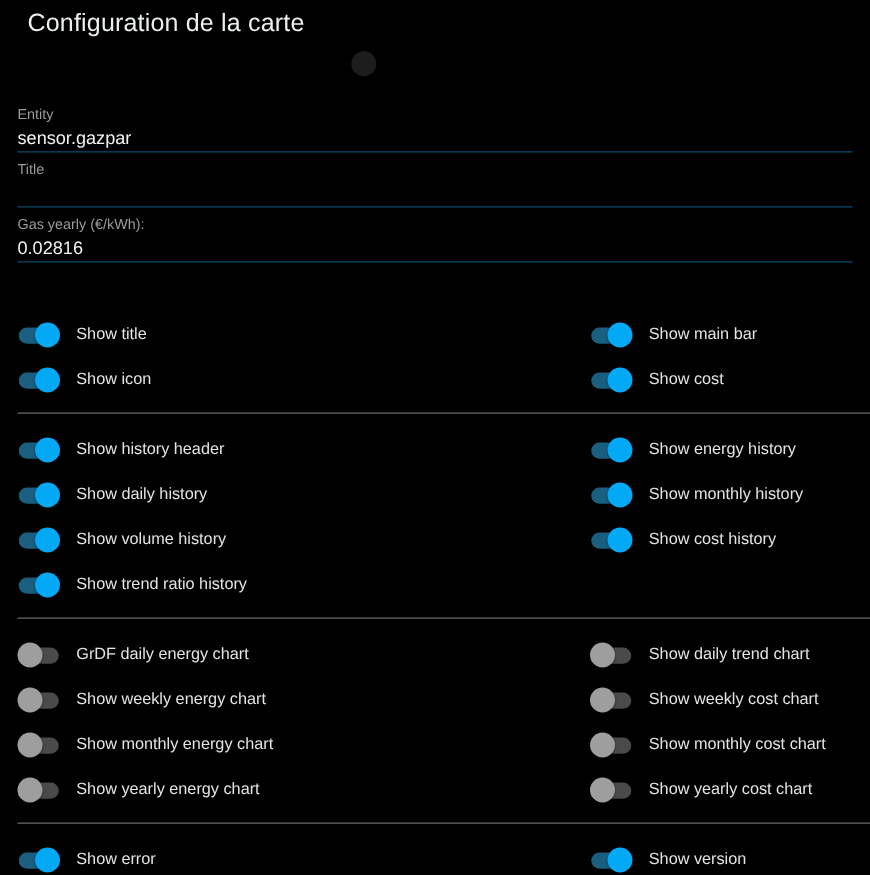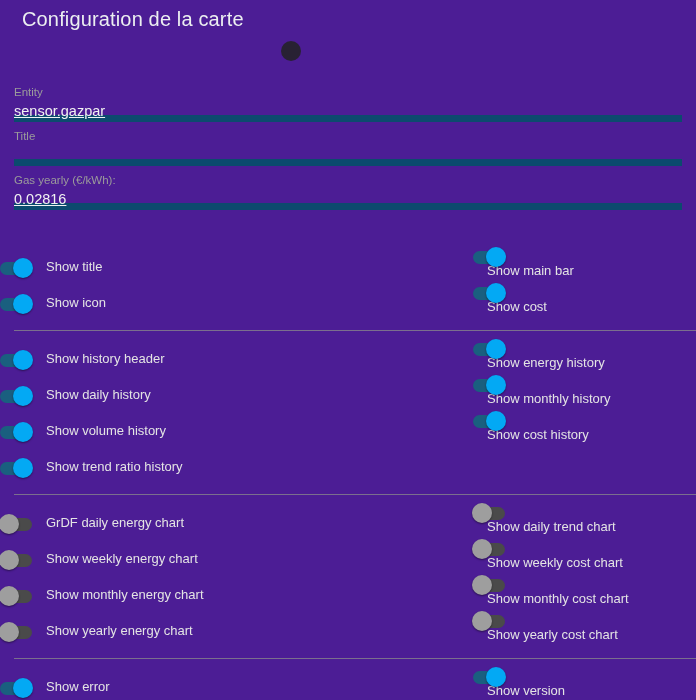--- a/index.html
+++ b/index.html
@@ -14,21 +14,21 @@
   body {
     font-family: "Liberation Sans", "DejaVu Sans", sans-serif;
     color: #e8e8e8;
     -webkit-font-smoothing: antialiased;
   }
 
   .card-config {
     position: relative;
     width: 696px;
     height: 700px;
-    background: #4c1d95;
+    background: #000000;
   }
 
   
   .config-header {
     position: absolute;
     left: 0; top: 0;
     width: 696px;
     height: 78px;
   }
 
@@ -60,37 +60,36 @@
     left: 0;
     top: 78px;
     width: 696px;
   }
 
   .field {
     position: relative;
     height: 44px;
     margin: 0 14px;
     padding-top: 7px;
-    border-bottom: 7px solid #0c4a6e;
+    border-bottom: 1px solid #0c4a6e;
   }
 
   .field-label {
     font-size: 11.5px;
     color: #9b9b9b;
     line-height: 14px;
     white-space: nowrap;
   }
 
   .field-value {
     margin-top: 3px;
     font-size: 14.5px;
     color: #f2f2f2;
     line-height: 19px;
     white-space: nowrap;
-    text-decoration: underline;
   }
 
   
   .switch-area {
     position: absolute;
     left: 0;
     top: 249px;
     width: 696px;
   }
 
@@ -109,29 +108,29 @@
     position: relative;
   }
 
   .row {
     position: relative;
     display: flex;
     align-items: center;
     height: 36px;
   }
 
-  .row.left  { }
+  .row.left  { padding-left: 15px; }
 
   .row-right {
     position: absolute;
     left: 473px;
     top: 0;
     display: flex;
+    align-items: center;
     height: 36px;
-    flex-direction: column;
   }
 
   .toggle {
     position: relative;
     width: 32px;
     height: 14px;
     flex: 0 0 auto;
   }
 
   .toggle .track {

